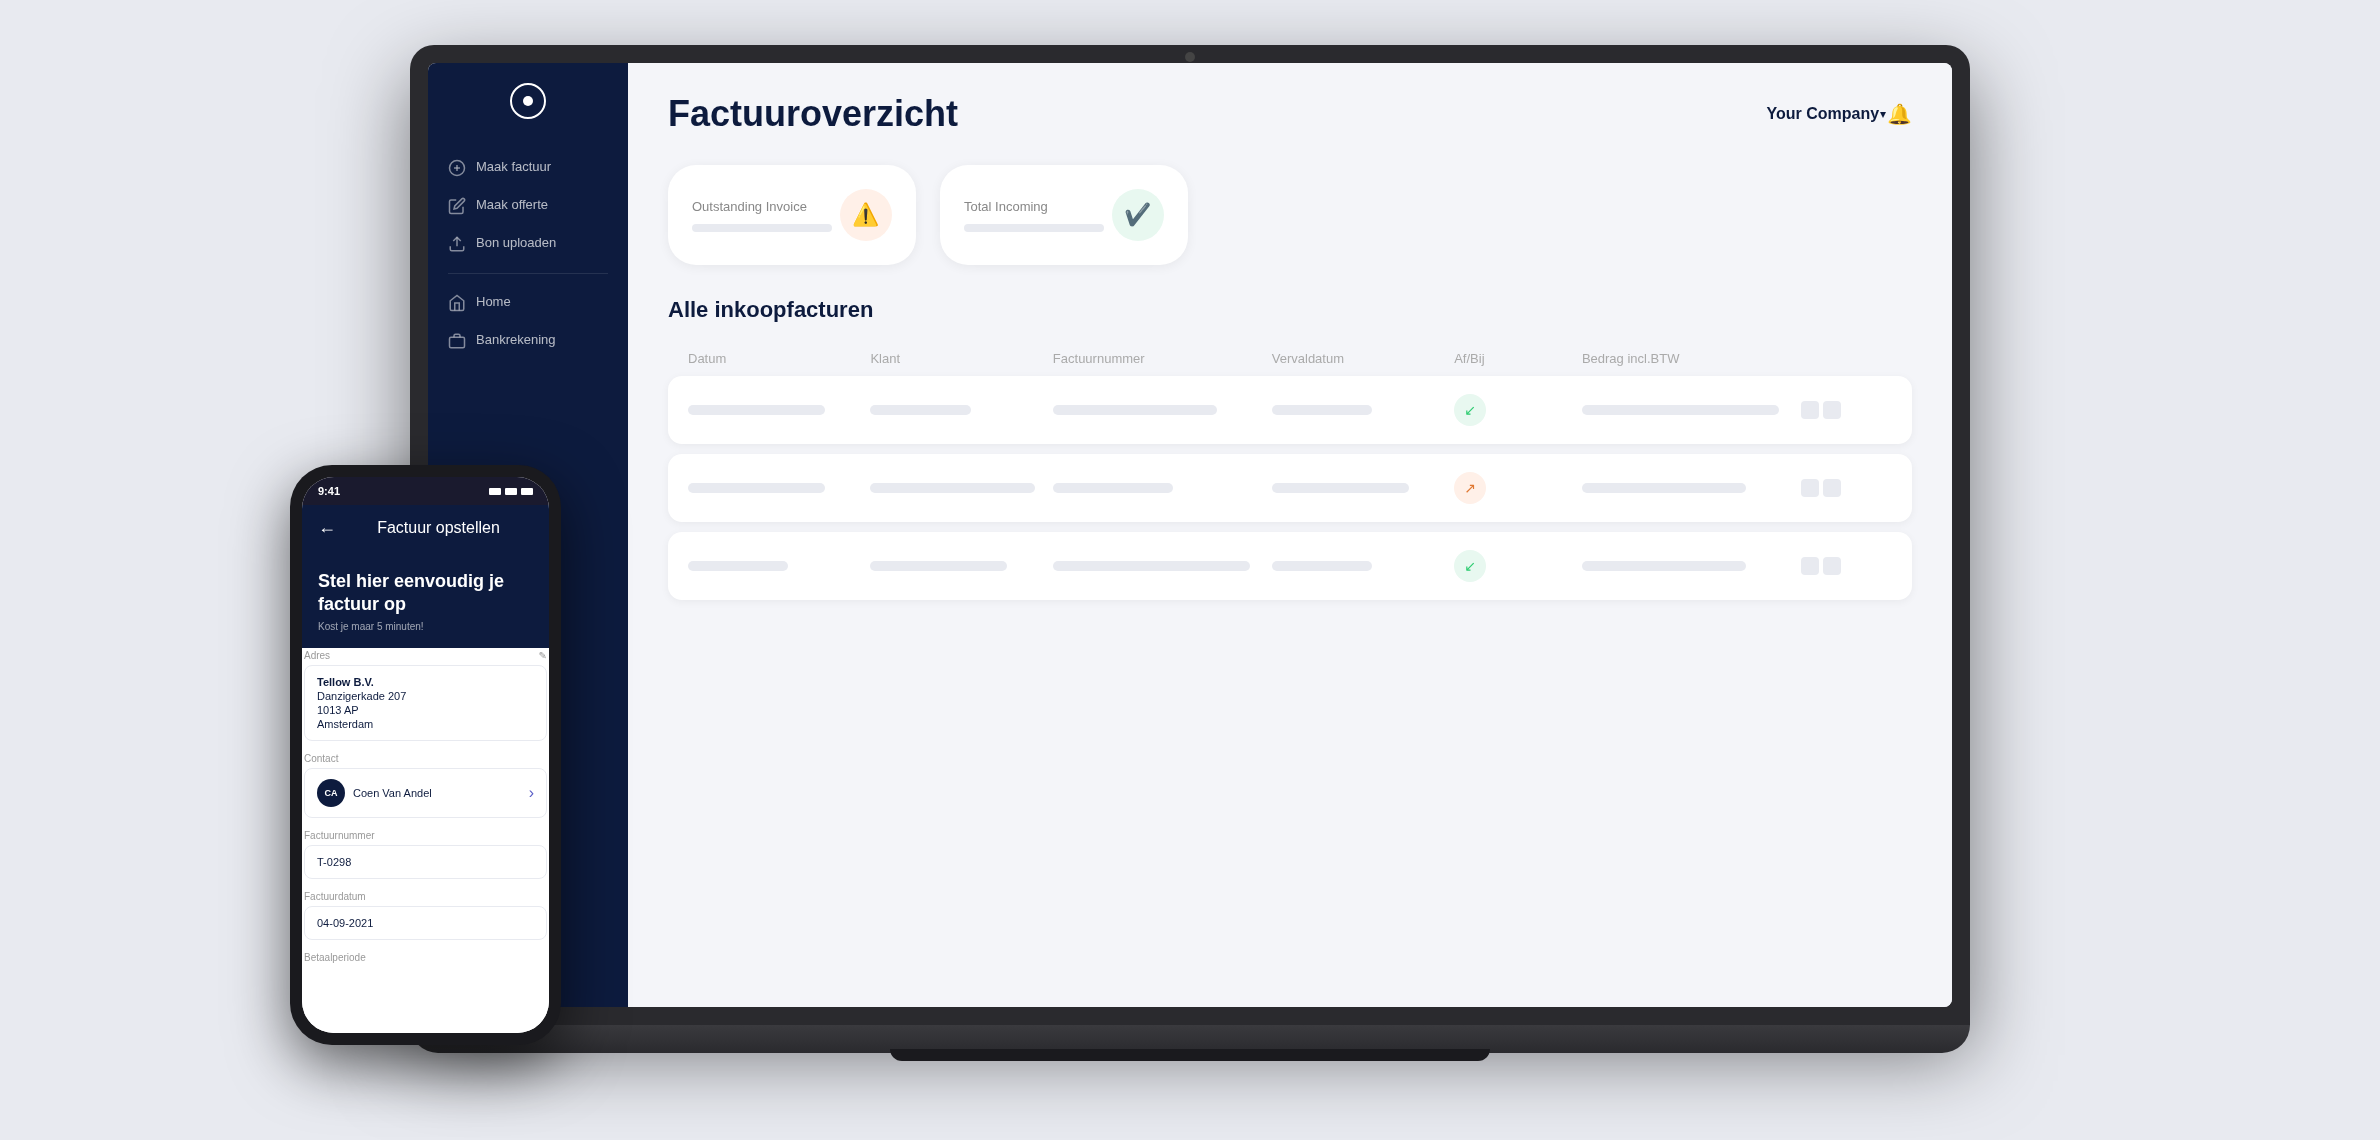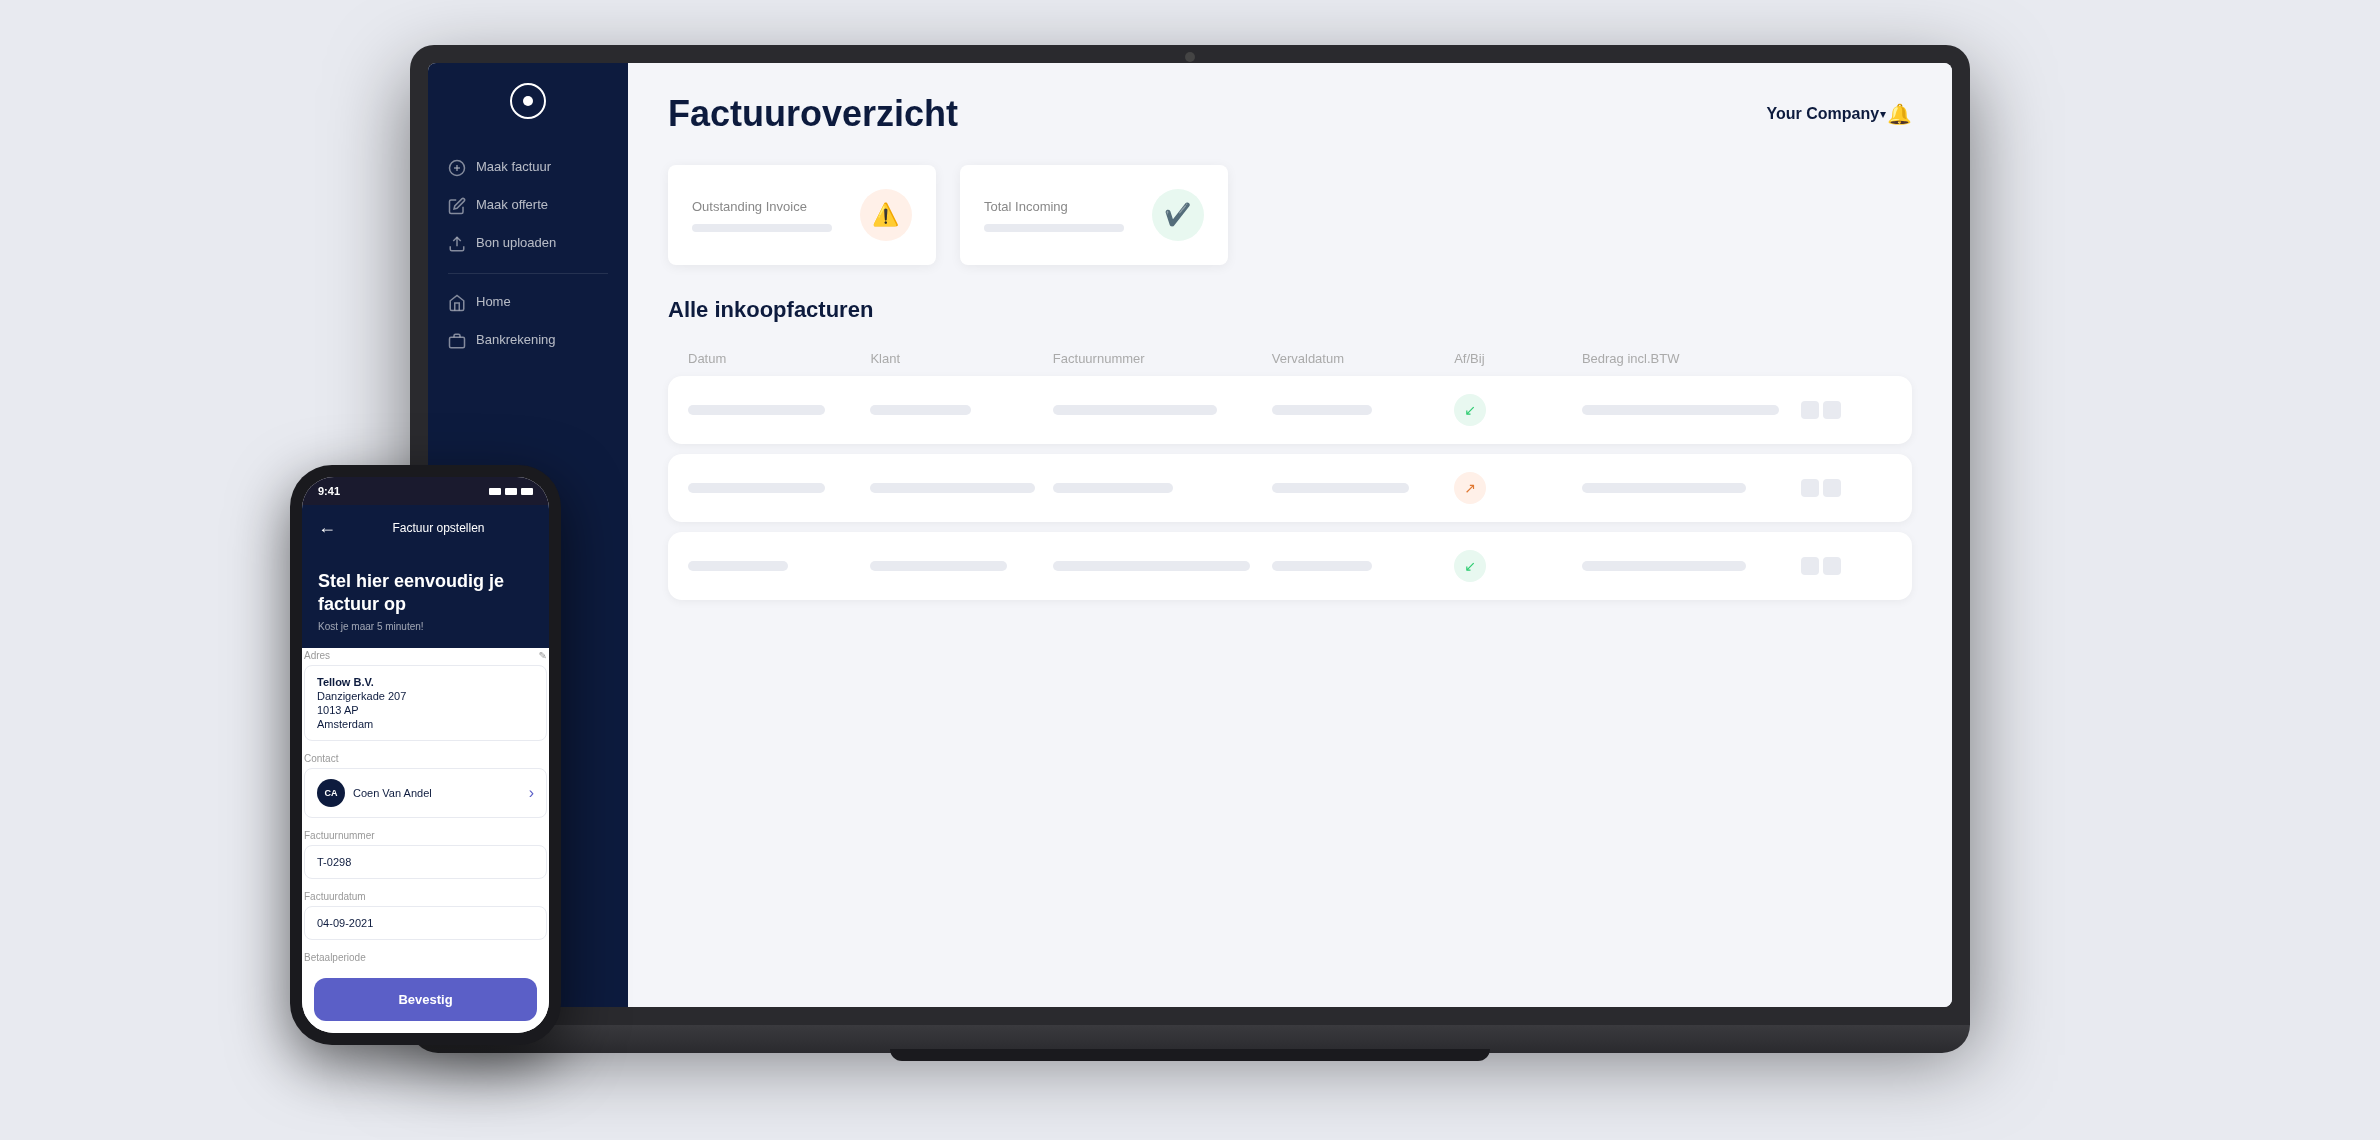--- a/index.html
+++ b/index.html
@@ -154,23 +154,23 @@
     }
 
     
     .stat-cards {
       display: flex;
       gap: 24px;
       margin-bottom: 32px;
     }
     .stat-card {
       background: white;
-      border-radius: 8px;
+      border-radius: 28px;
       padding: 24px;
-      width: 268px;
+      width: 248px;
       box-shadow: 0 2px 12px rgba(0,0,0,0.06);
       display: flex;
       align-items: center;
       justify-content: space-between;
     }
     .stat-label {
       font-size: 13px;
       color: #888;
       margin-bottom: 10px;
     }
@@ -462,21 +462,21 @@
         <div class="phone-status-icons">
           <div class="phone-status-bar"></div>
           <div class="phone-status-bar"></div>
           <div class="phone-status-bar"></div>
         </div>
       </div>
 
       <div class="phone-header">
         <div class="phone-back">
           <span>←</span>
-          <span style="flex:1; text-align:center; font-size:12px;">Factuur opstellen</span>
+          <span style="flex:1; text-align:center; font-size:16px;">Factuur opstellen</span>
         </div>
       </div>
 
       <div class="phone-hero">
         <h2>Stel hier eenvoudig je factuur op</h2>
         <p>Kost je maar 5 minuten!</p>
       </div>
 
       <div class="phone-body">
 
@@ -516,23 +516,20 @@
           <div class="phone-field-box">
             <span>04-09-2021</span>
           </div>
         </div>
 
         <div class="phone-field-group">
           <div class="phone-field-label">Betaalperiode</div>
         </div>
       </div>
 
-      <div class="phone-footer">
-        <button class="phone-confirm-btn">Bevestig</button>
-      </div>
     </div>
   </div>
 
   <div class="laptop-body">
     <div class="laptop-camera"></div>
     <div class="laptop-screen">
 
       <div class="sidebar">
         <div class="sidebar-logo">
           <div class="sidebar-logo-dot"></div>

